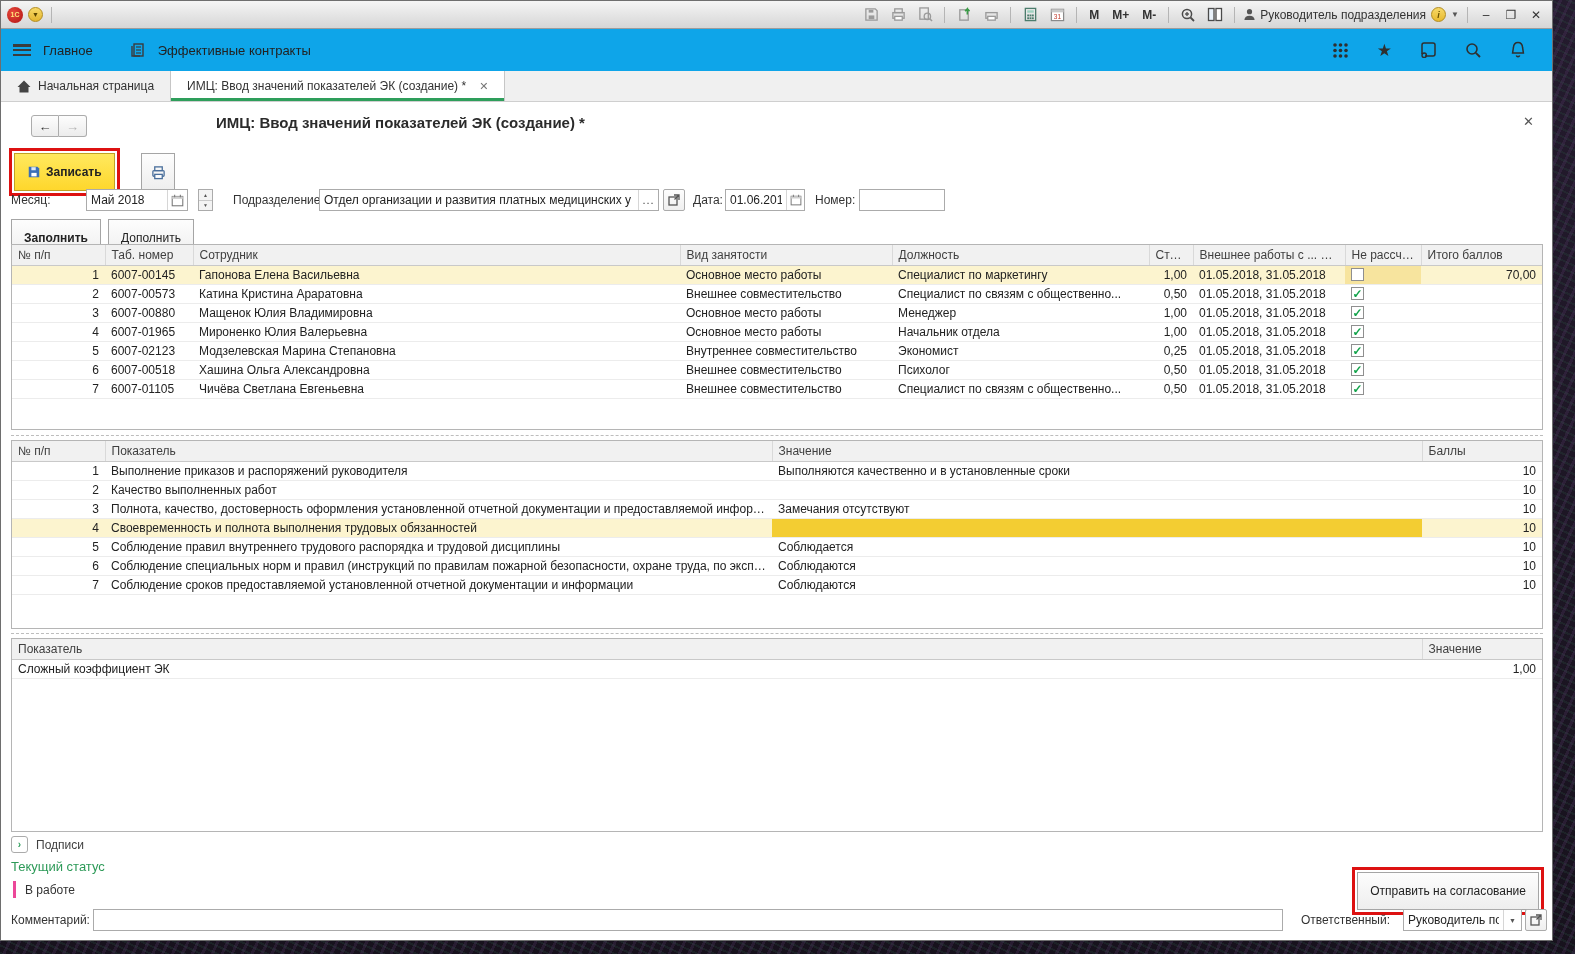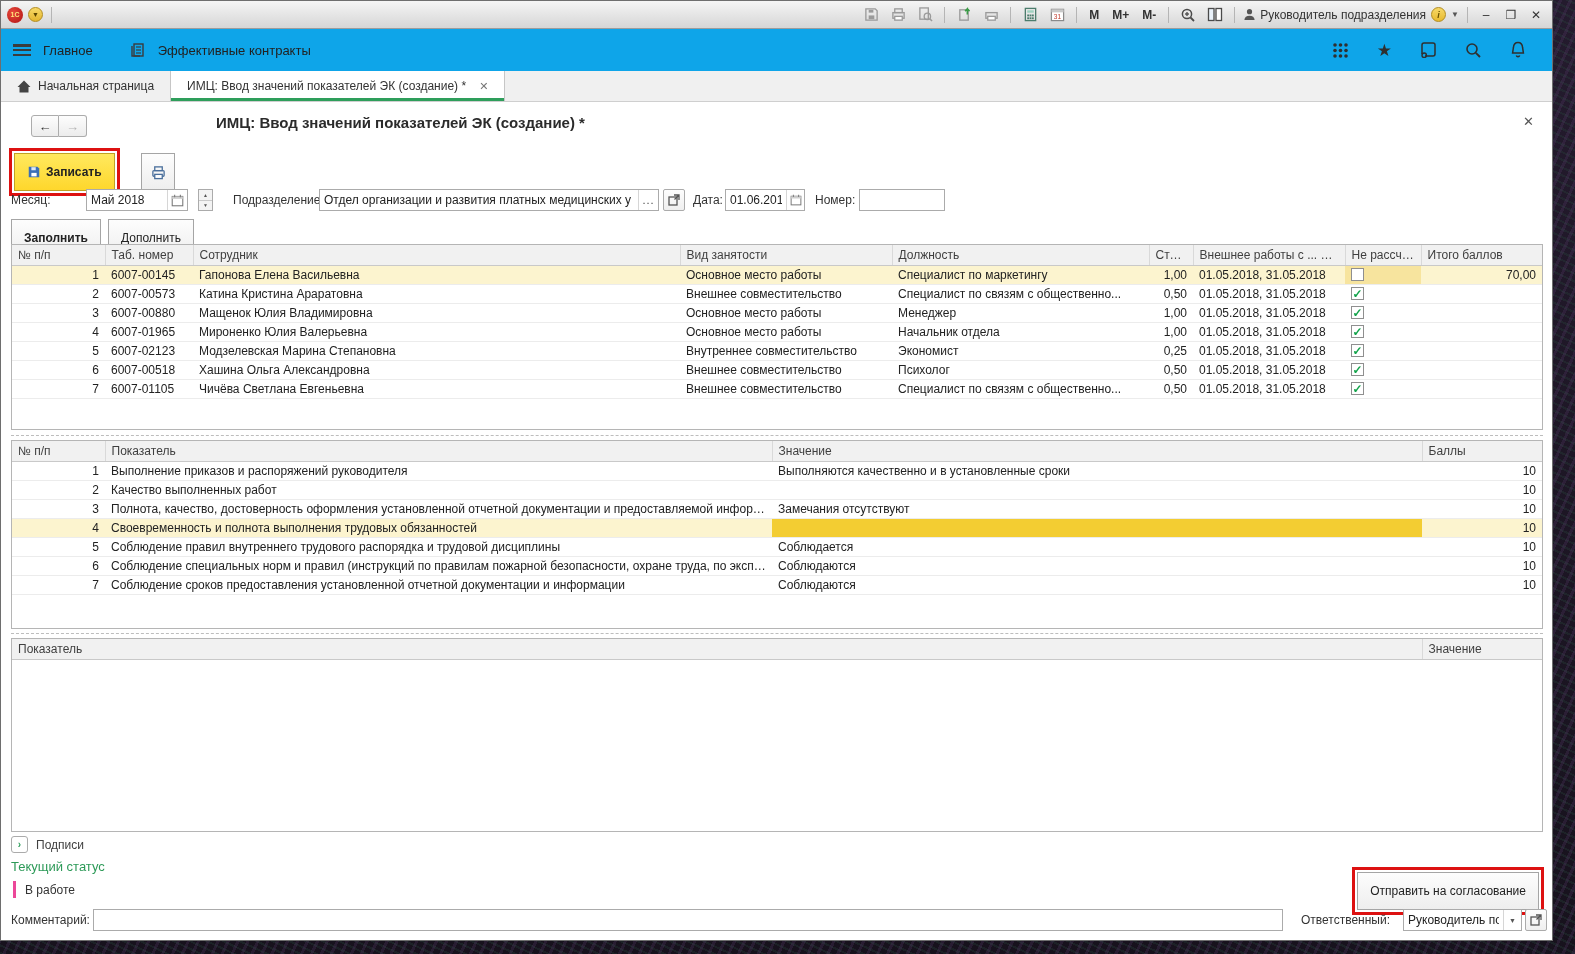--- a/index.html
+++ b/index.html
@@ -535,21 +535,21 @@
               <td class="r">10</td>
             </tr>
             <tr>
               <td class="r">6</td>
               <td>Соблюдение специальных норм и правил (инструкций по правилам пожарной безопасности, охране труда, по эксплуатации ...</td>
               <td>Соблюдаются</td>
               <td class="r">10</td>
             </tr>
             <tr>
               <td class="r">7</td>
-              <td>Соблюдение сроков предоставления установленной отчетной документации и информации</td>
+              <td>Соблюдение сроков предоставляемой установленной отчетной документации и информации</td>
               <td>Соблюдаются</td>
               <td class="r">10</td>
             </tr>
           </tbody>
       </table>
     </div>
     <div class="splitter" id="split2"></div>
 
     <div class="tbl-wrap" id="tbl3">
       <table>
@@ -557,20 +557,24 @@
             <col style="width:1410px">
             <col>
           </colgroup>
         <thead>
             <tr>
           <th>Показатель</th>
           <th>Значение</th>
         </tr>
           </thead>
         <tbody id="coef-body">
+            <tr>
+              <td>Сложный коэффициент ЭК</td>
+              <td class="r">1,00</td>
+            </tr>
           </tbody>
       </table>
     </div>
 
     <div class="signatures">
       <div class="exp-box">›</div>
       <span class="green-link">Подписи</span>
     </div>
     <div class="status-label">Текущий статус</div>
     <div class="status-value">В работе</div>

